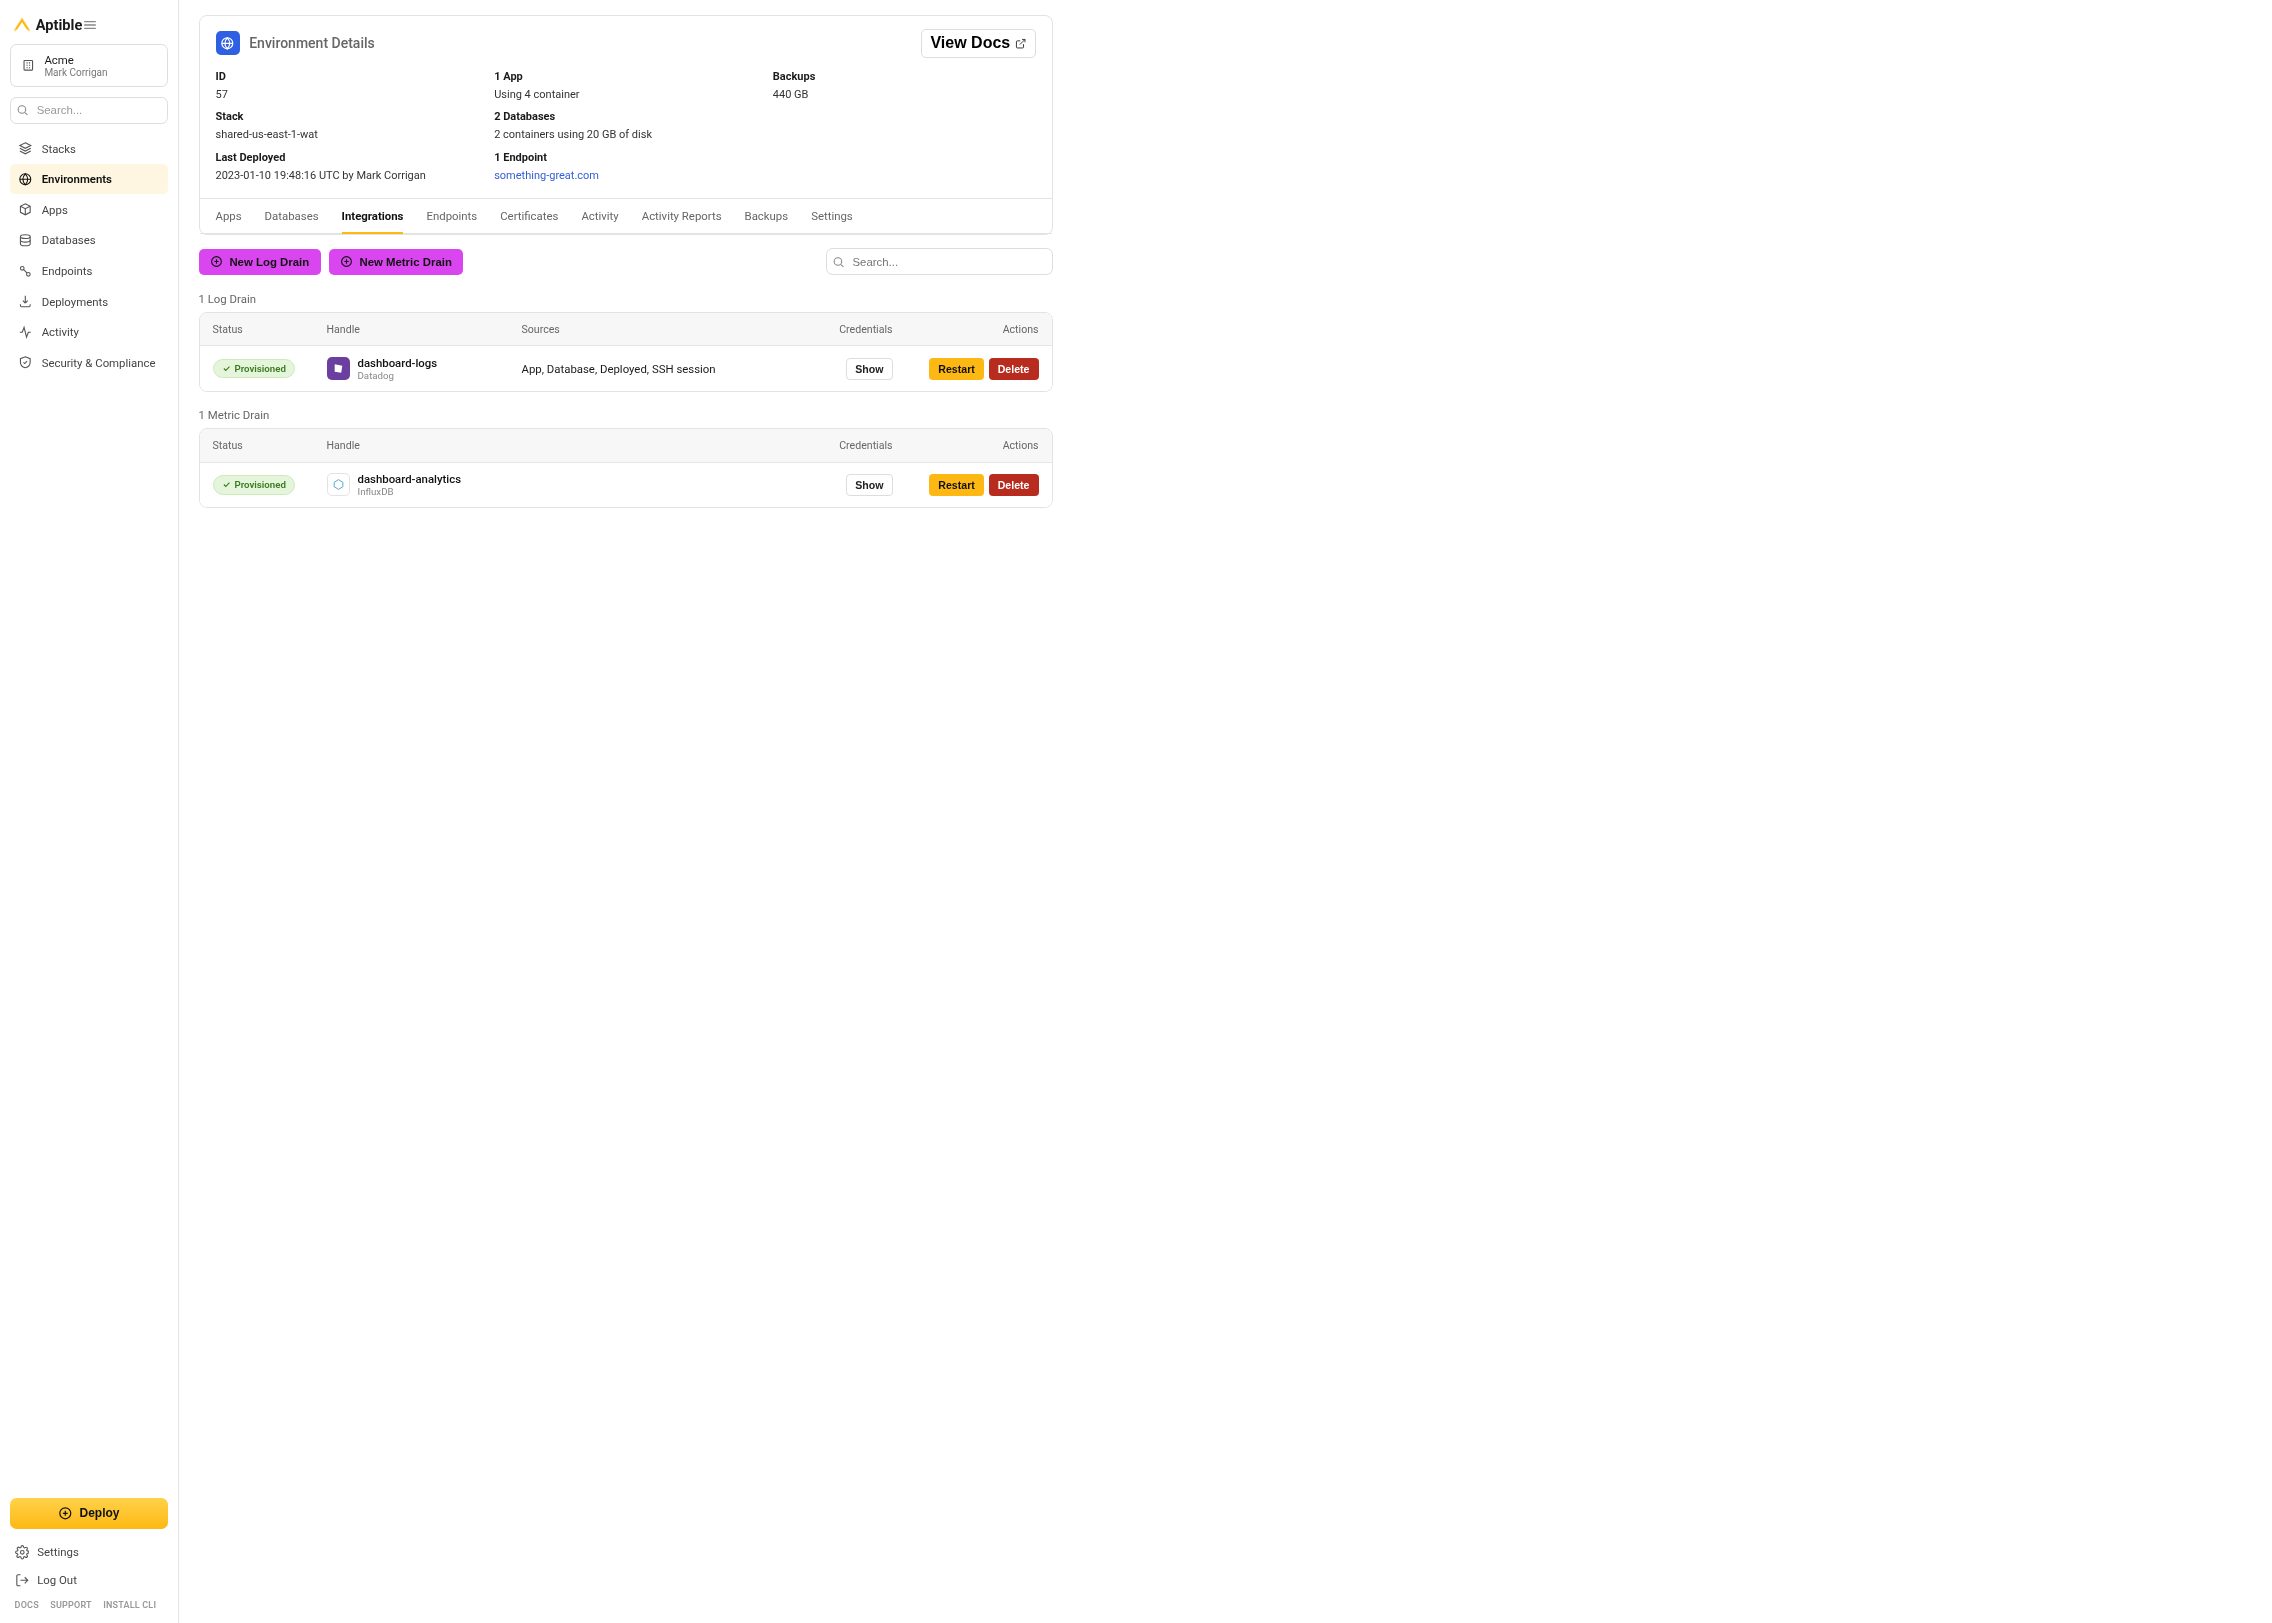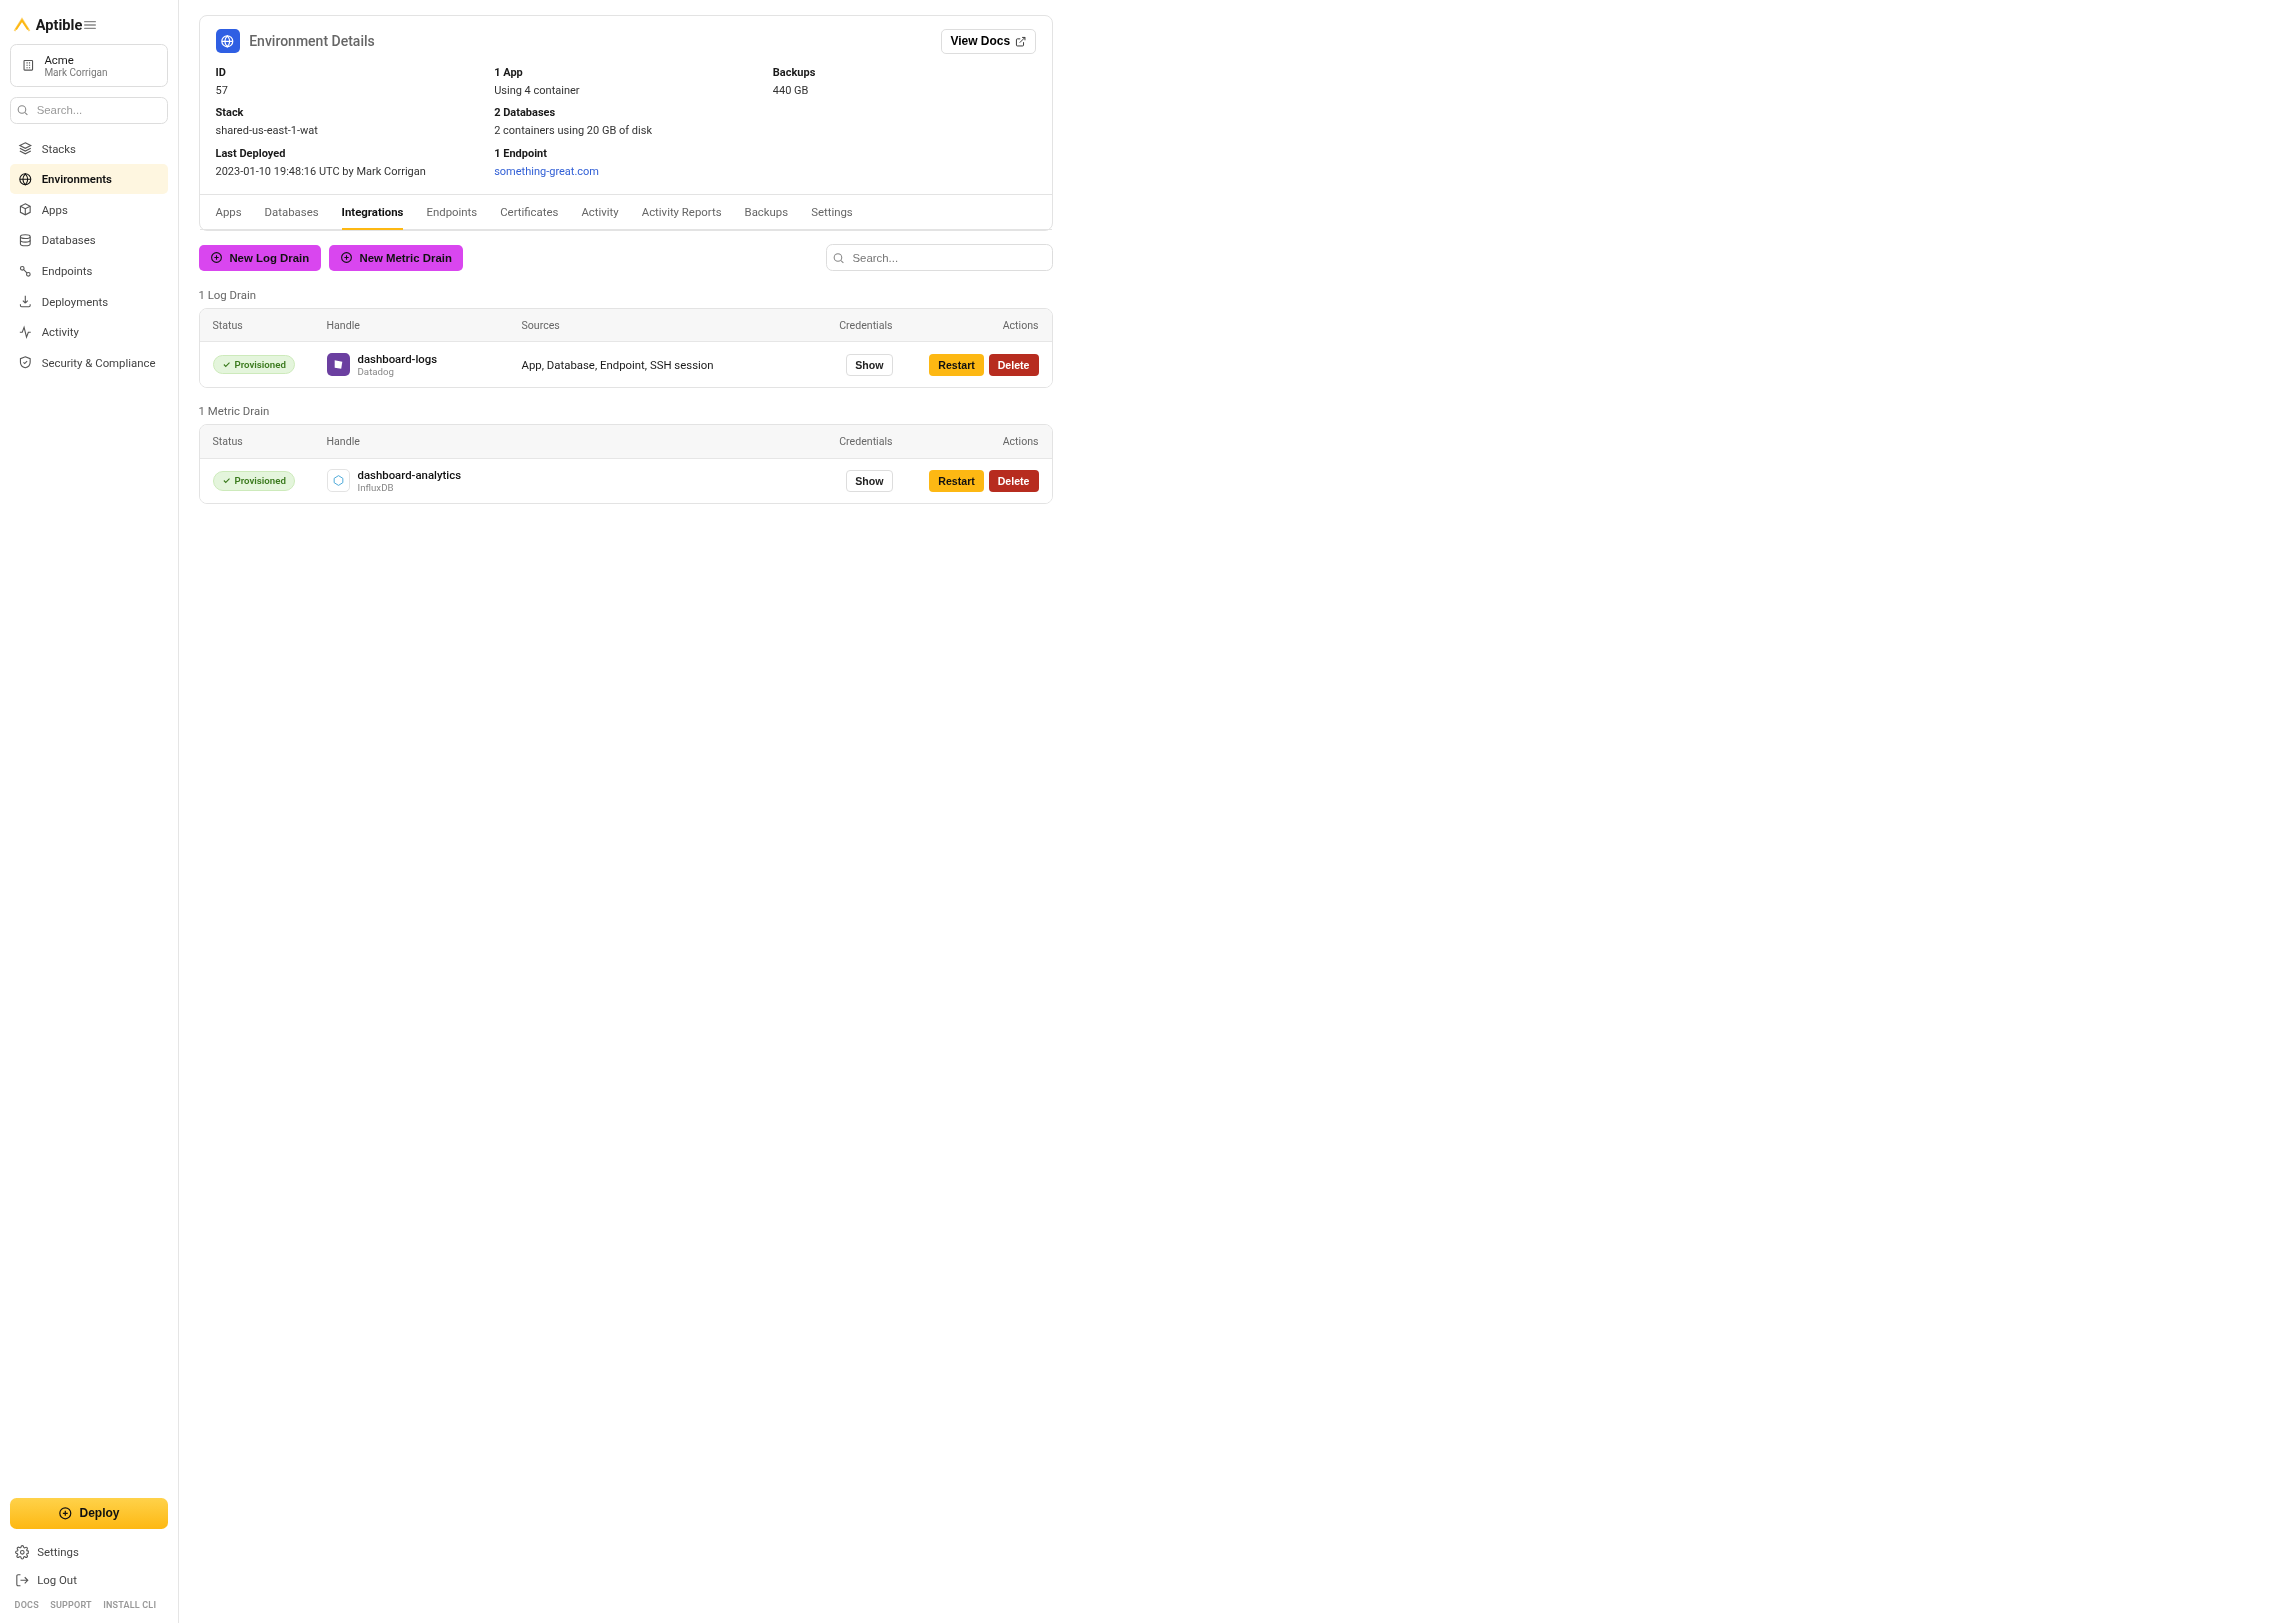--- a/index.html
+++ b/index.html
@@ -32,21 +32,21 @@
 .main { flex: 1; padding: 14.6px 19.5px; max-width: 893px; }
 .breadcrumb { font-size: 16px; font-weight: 600; color: #999; margin-bottom: 13px; }
 .breadcrumb .sep { margin: 0 4.9px; color: #aaa; font-weight: 500; }
 .breadcrumb .crumb-current { color: #111; font-weight: 700; }
 
 .card { border: 0.8px solid #e3e3e3; border-radius: 8px; background: #fff; margin-bottom: 0; }
 .card-header { display: flex; align-items: center; justify-content: space-between; padding: 13px 16px 6.5px; }
 .card-title-wrap { display: flex; align-items: center; gap: 9.7px; }
 .env-icon { width: 24px; height: 24px; background: #2f5fe3; border-radius: 4.9px; display: flex; align-items: center; justify-content: center; color: #fff; }
 .card-title { font-size: 14px; font-weight: 500; color: #666; }
-.view-docs { border: 0.8px solid #ddd; border-radius: 4.9px; padding: 4.9px 8px; font-size: 12px; display: flex; align-items: center; gap: 4.9px; cursor: pointer; font-weight: 600; background:#fff; }
+.view-docs { border: 0.8px solid #ddd; border-radius: 4.9px; padding: 4.9px 8px; font-size: 16px; display: flex; align-items: center; gap: 4.9px; cursor: pointer; font-weight: 600; background:#fff; }
 .details-grid { display: grid; grid-template-columns: 1fr 1fr 1fr; gap: 9.7px 16px; padding: 4.9px 16px 16px; }
 .detail-block .label { font-weight: 700; font-size: 11px; margin-bottom: 4.9px; }
 .detail-block .value { font-size: 11px; color: #333; }
 .detail-block .value a { color: #3260d6; text-decoration: none; }
 
 .tabs { display: flex; gap: 23px; border-bottom: 0.8px solid #e3e3e3; border-top: 0.8px solid #e3e3e3; padding: 0 16px; margin-top:0; }
 .tab { padding: 9.7px 0; color: #666; cursor: pointer; font-size: 11.4px; }
 .tab.active { color: #111; font-weight: 700; border-bottom: 2.4px solid #fdb813; margin-bottom:-0.8px; }
 
 .actions-row { display: flex; align-items: center; gap: 8px; padding: 13px 0; }
@@ -364,21 +364,21 @@
           <span class="provider-icon datadog">
               <svg width="13" height="13" viewBox="0 0 24 24" fill="#fff">
                 <path d="M5 4l14 3-2 13-12-2z"></path>
               </svg>
             </span>
           <div>
             <div class="handle-name">dashboard-logs</div>
             <div class="handle-sub">Datadog</div>
           </div>
         </div>
-        <div class="col-sources">App, Database, Endpoint, SSH session</div>
+        <div class="col-sources">App, Database, Deployed, SSH session</div>
         <div class="col-cred">
           <button class="btn-sm white">Show</button>
         </div>
         <div class="col-actions">
           <button class="btn-sm yellow">Restart</button>
           <button class="btn-sm red">Delete</button>
         </div>
       </div>
     </div>
 

